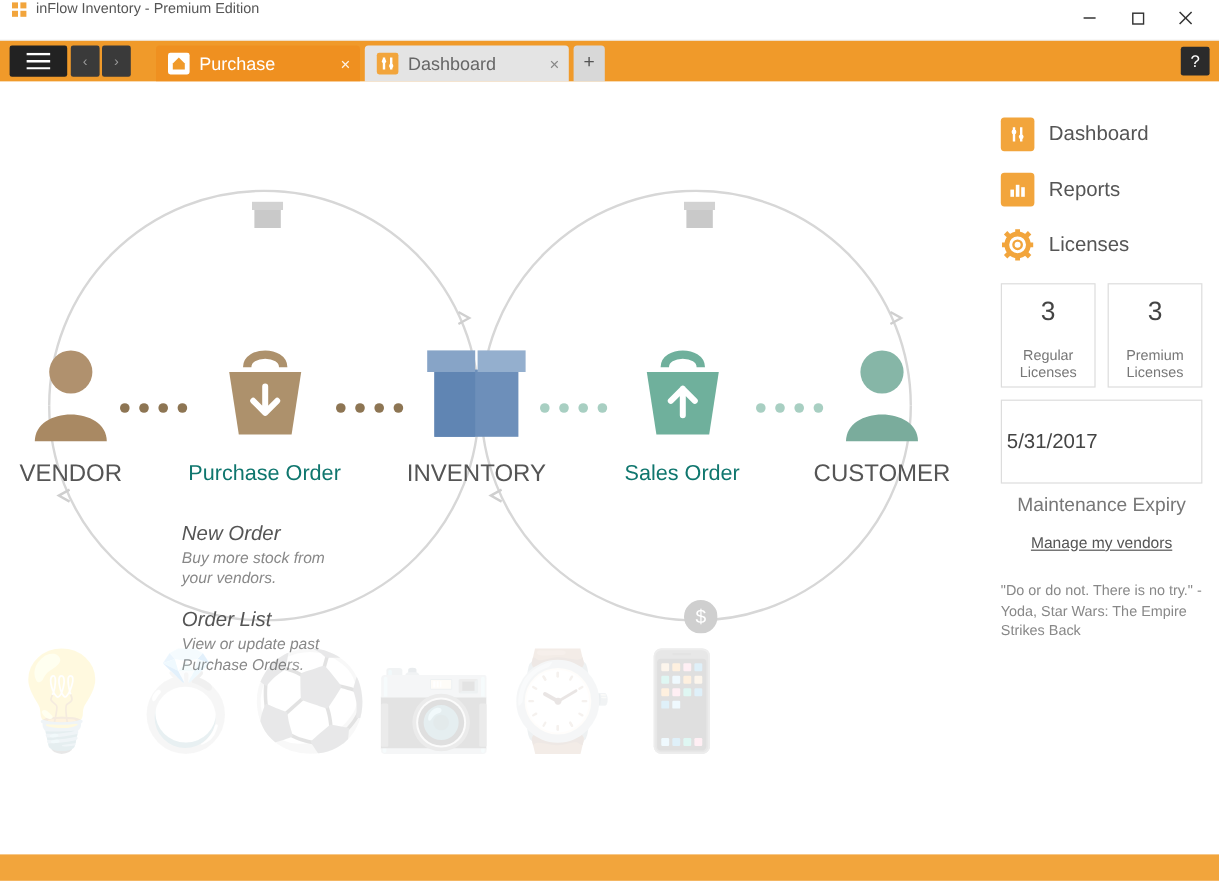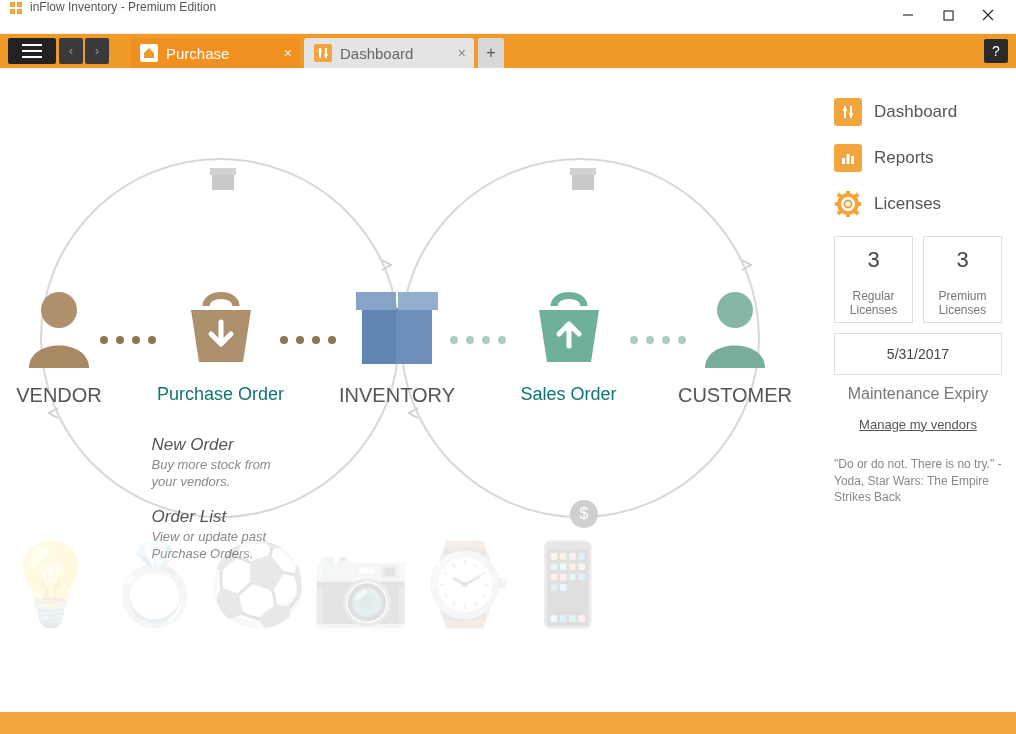--- a/index.html
+++ b/index.html
@@ -43,21 +43,21 @@
   .detail p { font-size:13px; color:#888; line-height:1.3; margin-bottom:16px; max-width:130px;}
 
   
   .side-nav a { display:flex; align-items:center; gap:12px; font-size:17px; color:#555; text-decoration:none; margin-bottom:18px;}
   .side-nav .side-icon { width:28px; height:28px; background:#f2a53c; border-radius:3px; display:flex; align-items:center; justify-content:center; color:#fff;}
   .account h3 { font-size:18px; color:#bbb; font-weight:500; letter-spacing:.5px; margin:18px 0 10px;}
   .lic-row { display:flex; gap:10px; margin-bottom:10px;}
   .lic-box { flex:1; border:1px solid #ddd; text-align:center; padding:10px 4px 4px; }
   .lic-box .num { font-size:22px; color:#444;}
   .lic-box .lbl { font-size:12px; color:#777; margin-top:16px; line-height:1.2;}
-  .date-box { border:1px solid #ddd; text-align:center; padding:12px 4px; font-size:14px; color:#444;}
+  .date-box { border:1px solid #ddd; text-align:left; padding:24px 4px; font-size:17px; color:#444;}
   .exp-lbl { text-align:center; font-size:16px; color:#777; margin-top:10px;}
   .manage { display:block; text-align:center; font-size:13px; color:#555; margin-top:14px; text-decoration:underline;}
   .quote { font-size:12px; color:#888; margin-top:24px; line-height:1.4;}
 
   
   .footer { height:22px; background:#f2a53c; position:absolute; bottom:0; left:0; right:0;}
 
   
   .doodles { position:absolute; left:0; right:200px; bottom:22px; height:210px; opacity:.12; z-index:0; display:flex; align-items:center; justify-content:space-around;}
   .doodles span { font-size:80px; color:#d48a1f; }

